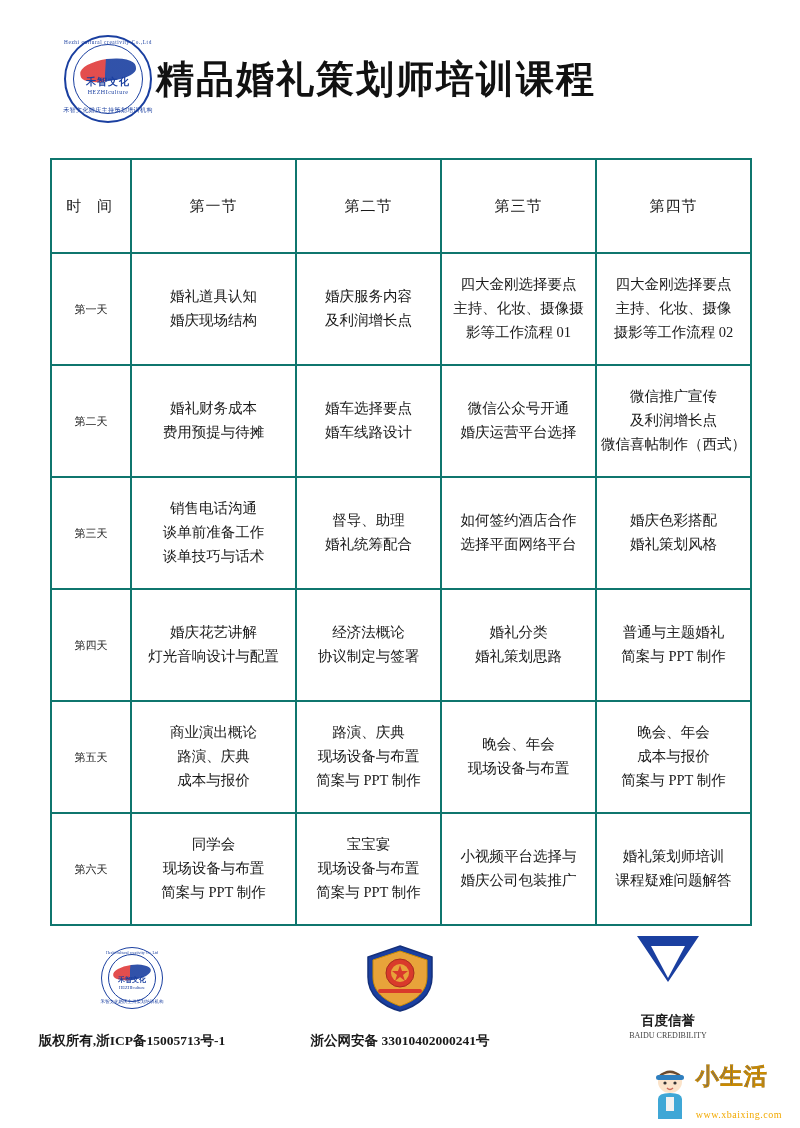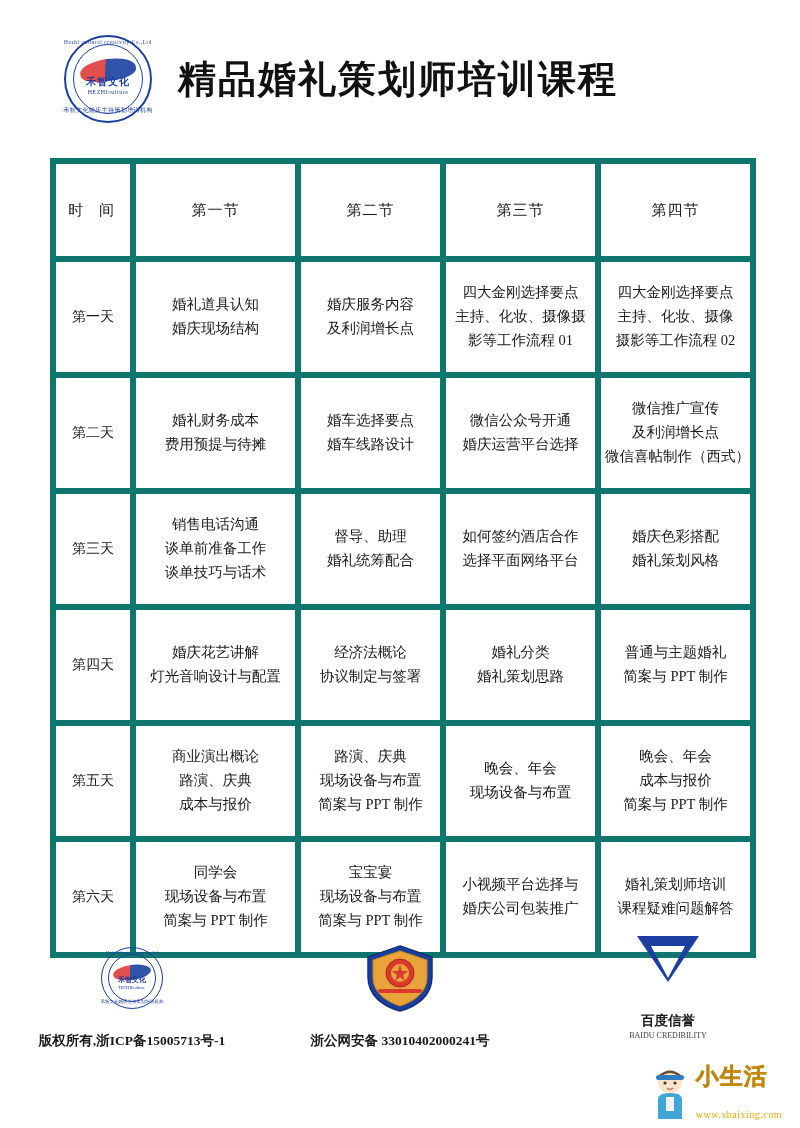--- a/index.html
+++ b/index.html
@@ -89,37 +89,36 @@
     left: 0; right: 0; bottom: 12px;
     text-align: center;
     font-size: 6px;
     color: #1a3fa0;
     letter-spacing: .4px;
   }
   .doc-title {
     font-size: 38px;
     font-weight: bold;
     letter-spacing: 2px;
-    margin-left: 22px;
     font-family: Liberation Mono, monospace;
     color: #111;
     white-space: nowrap;
   }
 
   
   .table-wrap {
     margin: 48px 50px 0 50px;
   }
   table.schedule {
     width: 700px;
     border-collapse: collapse;
     table-layout: fixed;
   }
   table.schedule td, table.schedule th {
-    border: 6px solid #0f766e;
+    border: 2px solid #0f766e;
     text-align: center;
     vertical-align: middle;
     font-size: 14.5px;
     line-height: 1.65;
     padding: 10px 4px;
     font-weight: normal;
     font-family: "Liberation Serif", "DejaVu Serif", serif;
   }
   table.schedule thead th {
     height: 72px;
@@ -128,21 +127,21 @@
   }
   table.schedule thead th.time-head {
     letter-spacing: 6px;
     padding-left: 6px;
   }
   table.schedule tbody td {
     height: 90px;
   }
   table.schedule tbody td.day-cell {
     width: 80px;
-    font-size: 14px;
+    font-size: 11px;
   }
   col.c-day { width: 80px; }
   col.c-s1 { width: 165px; }
   col.c-s2 { width: 145px; }
   col.c-s3 { width: 155px; }
   col.c-s4 { width: 155px; }
   .cell-lines span { display: block; white-space: nowrap; }
 
   
   .footer {
@@ -228,21 +227,21 @@
     right: 18px;
     bottom: 8px;
     display: flex;
     align-items: center;
     gap: 6px;
   }
   .wm-figure { width: 40px; height: 52px; position: relative; }
   .wm-text .big {
     font-size: 23px;
     font-weight: bold;
-    color: #737373;
+    color: #1d4ed8;
     letter-spacing: 1px;
     line-height: 1;
     -webkit-text-stroke: 0.5px #c98a00;
   }
   .wm-text .small {
     font-size: 10px;
     color: #f2a900;
     letter-spacing: .5px;
     margin-top: 21px;
   }

